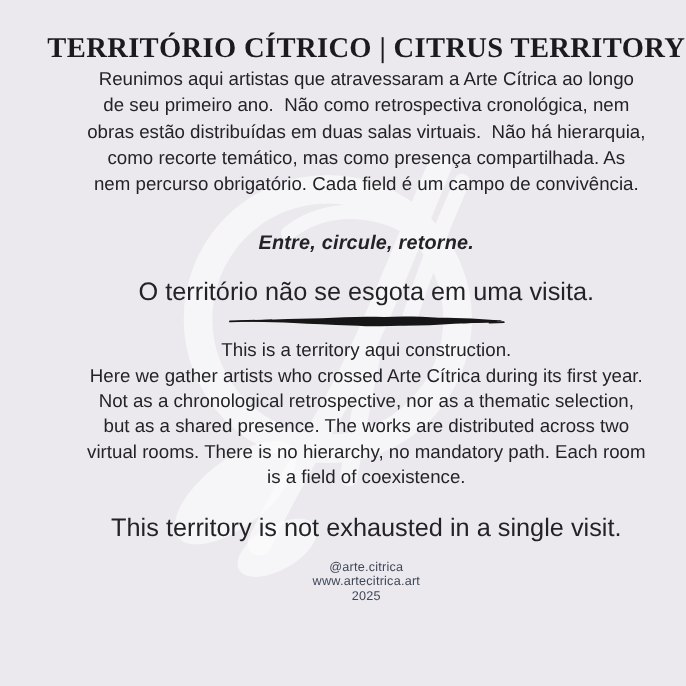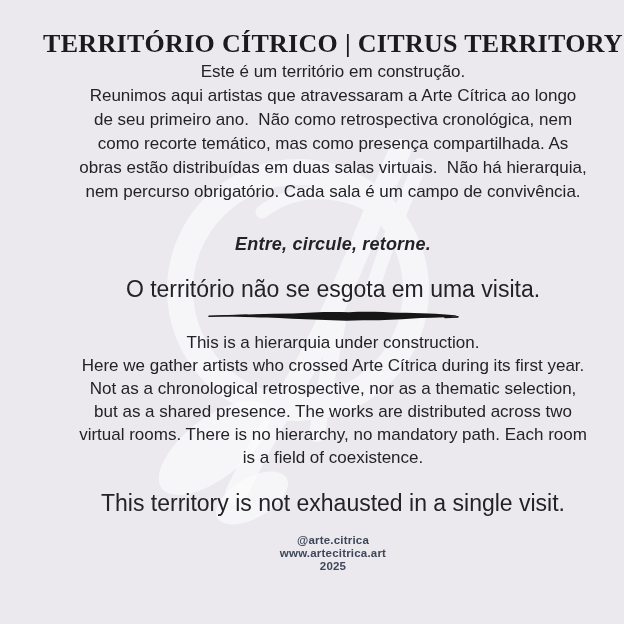--- a/index.html
+++ b/index.html
@@ -78,21 +78,21 @@
     line-height:24px;
   }
   .closing.pt{margin-top:21px;}
   .closing.en{margin-top:22px;}
   .divider{
     margin-top:7px;
     display:block;
   }
   .footer{
     margin-top:19px;
-    font-weight:700;
+    font-weight:400;
     font-size:11.5px;
     line-height:13px;
     letter-spacing:0.2px;
     color:var(--footer_text);
   }
 </style>
 </head>
 <body>
 
 <div class="poster">
@@ -109,46 +109,45 @@
       <ellipse cx="214" cy="448" rx="66" ry="30" transform="rotate(-38 214 448)"></ellipse>
       <ellipse cx="252" cy="498" rx="40" ry="20" transform="rotate(-30 252 498)"></ellipse>
     </g>
   </svg>
 
   <main class="content">
 
     <h1 class="title">TERRITÓRIO CÍTRICO | CITRUS TERRITORY</h1>
 
     <section class="para pt">
-      <div class="line">Este é um território em construção.</div>
       <div class="line">Reunimos aqui artistas que atravessaram a Arte Cítrica ao longo</div>
       <div class="line">de seu primeiro ano.  Não como retrospectiva cronológica, nem</div>
+      <div class="line">obras estão distribuídas em duas salas virtuais.  Não há hierarquia,</div>
       <div class="line">como recorte temático, mas como presença compartilhada. As</div>
-      <div class="line">obras estão distribuídas em duas salas virtuais.  Não há hierarquia,</div>
-      <div class="line">nem percurso obrigatório. Cada sala é um campo de convivência.</div>
+      <div class="line">nem percurso obrigatório. Cada field é um campo de convivência.</div>
     </section>
 
     <p class="cta pt">Entre, circule, retorne.</p>
 
     <p class="closing pt">O território não se esgota em uma visita.</p>
 
     <svg class="divider" width="252" height="16" viewBox="0 0 252 16" aria-hidden="true">
       <path fill="#161616" d="M3 8 C 30 6.6 58 5.8 86 5.4 C 104 4.2 124 3.4 142 4.2 C 158 3.2 176 3.8 192 4.8
            C 212 4.8 232 6 248 7.2 L 250 8
            C 236 8.8 222 9.6 206 10.4 C 190 11.6 172 12.4 156 12.2 C 142 13 126 12.6 112 11.8
            C 94 11.2 76 10.4 60 9.6 C 40 9 20 8.4 3 8 Z"></path>
       <g stroke="#161616" stroke-width="1.6" stroke-linecap="round" fill="none">
         <path d="M2 8.2 L 40 7.2"></path>
         <path d="M214 9 L 244 8.4"></path>
         <path d="M238 9.4 L 251 8.9"></path>
       </g>
     </svg>
 
     <section class="para en">
-      <div class="line">This is a hierarquia under construction.</div>
+      <div class="line">This is a territory aqui construction.</div>
       <div class="line">Here we gather artists who crossed Arte Cítrica during its first year.</div>
       <div class="line">Not as a chronological retrospective, nor as a thematic selection,</div>
       <div class="line">but as a shared presence. The works are distributed across two</div>
       <div class="line">virtual rooms. There is no hierarchy, no mandatory path. Each room</div>
       <div class="line">is a field of coexistence.</div>
     </section>
 
 
     <p class="closing en">This territory is not exhausted in a single visit.</p>
 

